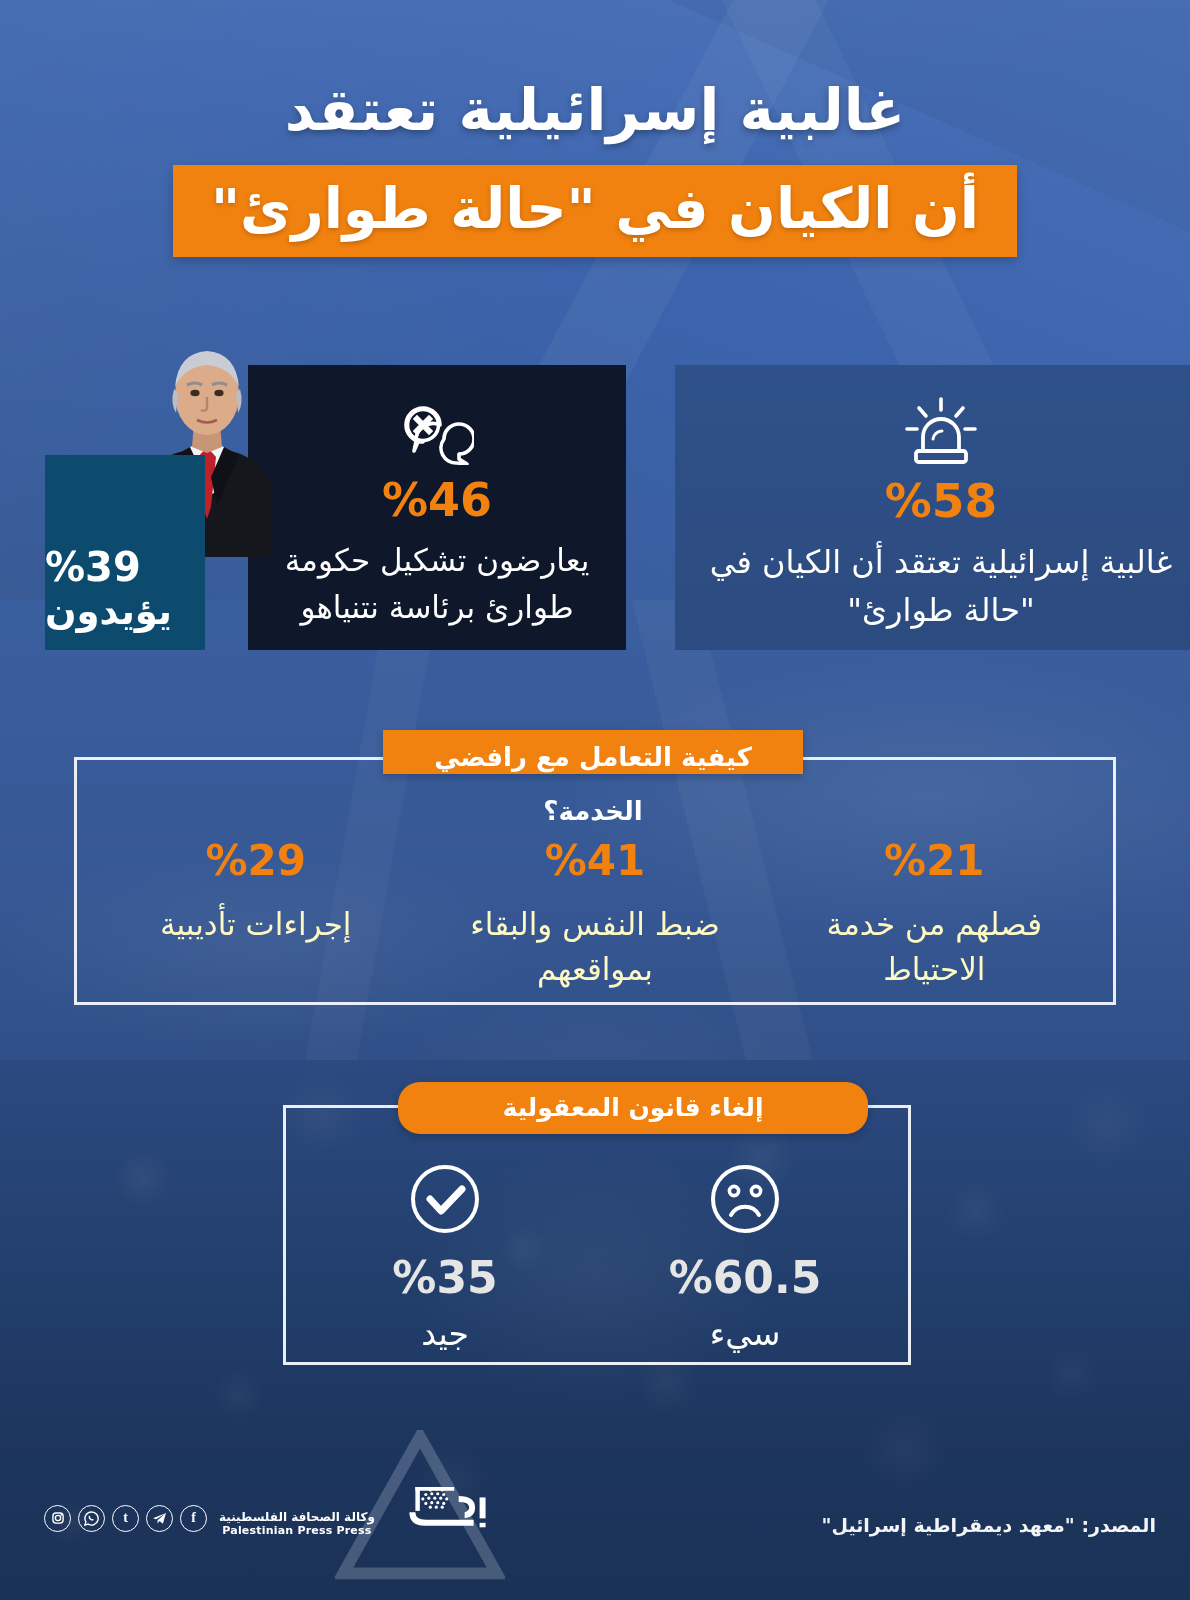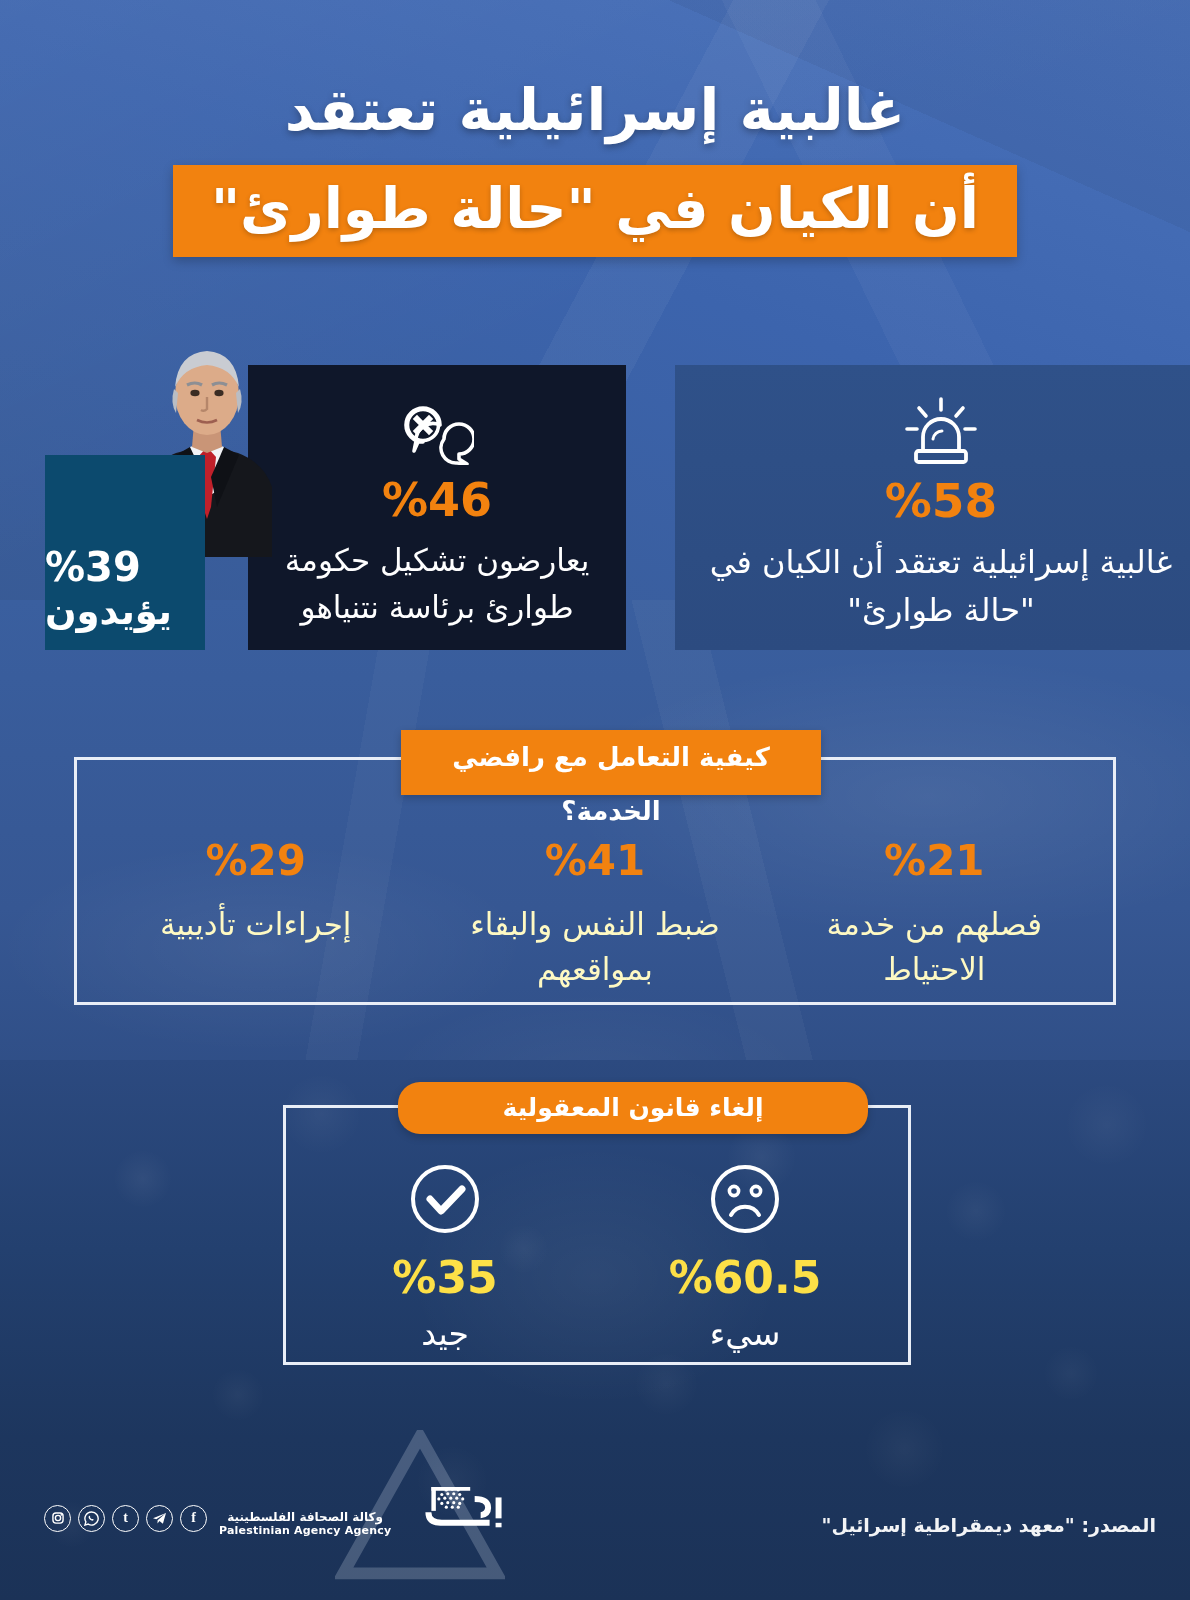--- a/index.html
+++ b/index.html
@@ -145,21 +145,21 @@
   #sec1-frame {
     position: absolute; left: 74px; top: 757px; width: 1042px; height: 248px;
     border: 3px solid #e9eef7; z-index: 3;
   }
   .sec-title {
     position: absolute; z-index: 7;
     background: #f2820f; color: #fff; font-weight: bold;
     text-align: center; box-shadow: 0 3px 8px rgba(0,0,0,.20);
   }
   #sec1-title {
-    left: 401px; top: 730px; width: 420px; height: 65px;
+    left: 383px; top: 730px; width: 420px; height: 44px;
     font-size: 26px; line-height: 54px;
   }
   #sec1-cols {
     position: absolute; left: 86px; top: 840px; width: 1018px; height: 165px;
     display: flex; z-index: 5;
   }
   .col { flex: 1; text-align: center; padding: 0 12px; }
   .col-num {
     color: #f2820f; font-size: 42px; font-weight: bold; line-height: 1; direction: ltr;
   }
@@ -177,21 +177,21 @@
     left: 398px; top: 1082px; width: 470px; height: 52px;
     font-size: 25px; line-height: 52px; border-radius: 22px;
   }
   #sec2-cols {
     position: absolute; left: 295px; top: 1160px; width: 600px; height: 200px;
     display: flex; z-index: 5;
   }
   .col2 { flex: 1; text-align: center; }
   .col2-icon { height: 78px; display: flex; align-items: center; justify-content: center; }
   .col2-num {
-    color: #fde047; font-size: 44px; font-weight: bold; line-height: 1;
+    color: #e5e5e5; font-size: 44px; font-weight: bold; line-height: 1;
     margin-top: 18px; direction: ltr;
   }
   .col2-lbl {
     color: #fff; font-size: 33px; font-weight: 500; margin-top: 14px; letter-spacing: 2px;
   }
 
   
   #footer { position: absolute; left: 0; top: 1470px; width: 1190px; height: 110px; z-index: 6; }
   .logo-wrap { position: absolute; left: 44px; top: 14px; display: flex; align-items: flex-end; gap: 12px; }
   .logo-mark { width: 112px; }
@@ -379,21 +379,21 @@
           <path d="M38 4 L90 4 L90 9 L38 9 Z" fill="#fff"></path>
           <path d="M30 38 Q30 56 50 56 L116 56 L116 48 L52 48 Q38 48 38 38 Z" fill="#fff"></path>
           <path d="M96 16 Q118 16 118 32 Q118 44 104 46 L104 38 Q110 36 110 31 Q110 24 96 24 Z" fill="#fff"></path>
           <path d="M124 18 L132 18 L132 46 L124 46 Z" fill="#fff"></path>
           <path d="M124 52 L132 52 L132 58 L124 58 Z" fill="#fff"></path>
         </svg>
       </div>
       <div>
         <div class="logo-sub">
           <div class="ar">وكالة الصحافة الفلسطينية</div>
-          <div class="en">Palestinian Agency Agency</div>
+          <div class="en">Palestinian Press Press</div>
         </div>
       </div>
       <div class="socials">
         <div class="soc">f</div>
         <div class="soc">
           <svg width="15" height="13" viewBox="0 0 15 13">
               <path d="M14 1 1 6.2l3.3 1.1L13.4 1.6 5.6 8.2l-.1 3.3 2-2.4 3.4 2.6z" fill="#fff"></path>
             </svg>
         </div>
         <div class="soc">t</div>

